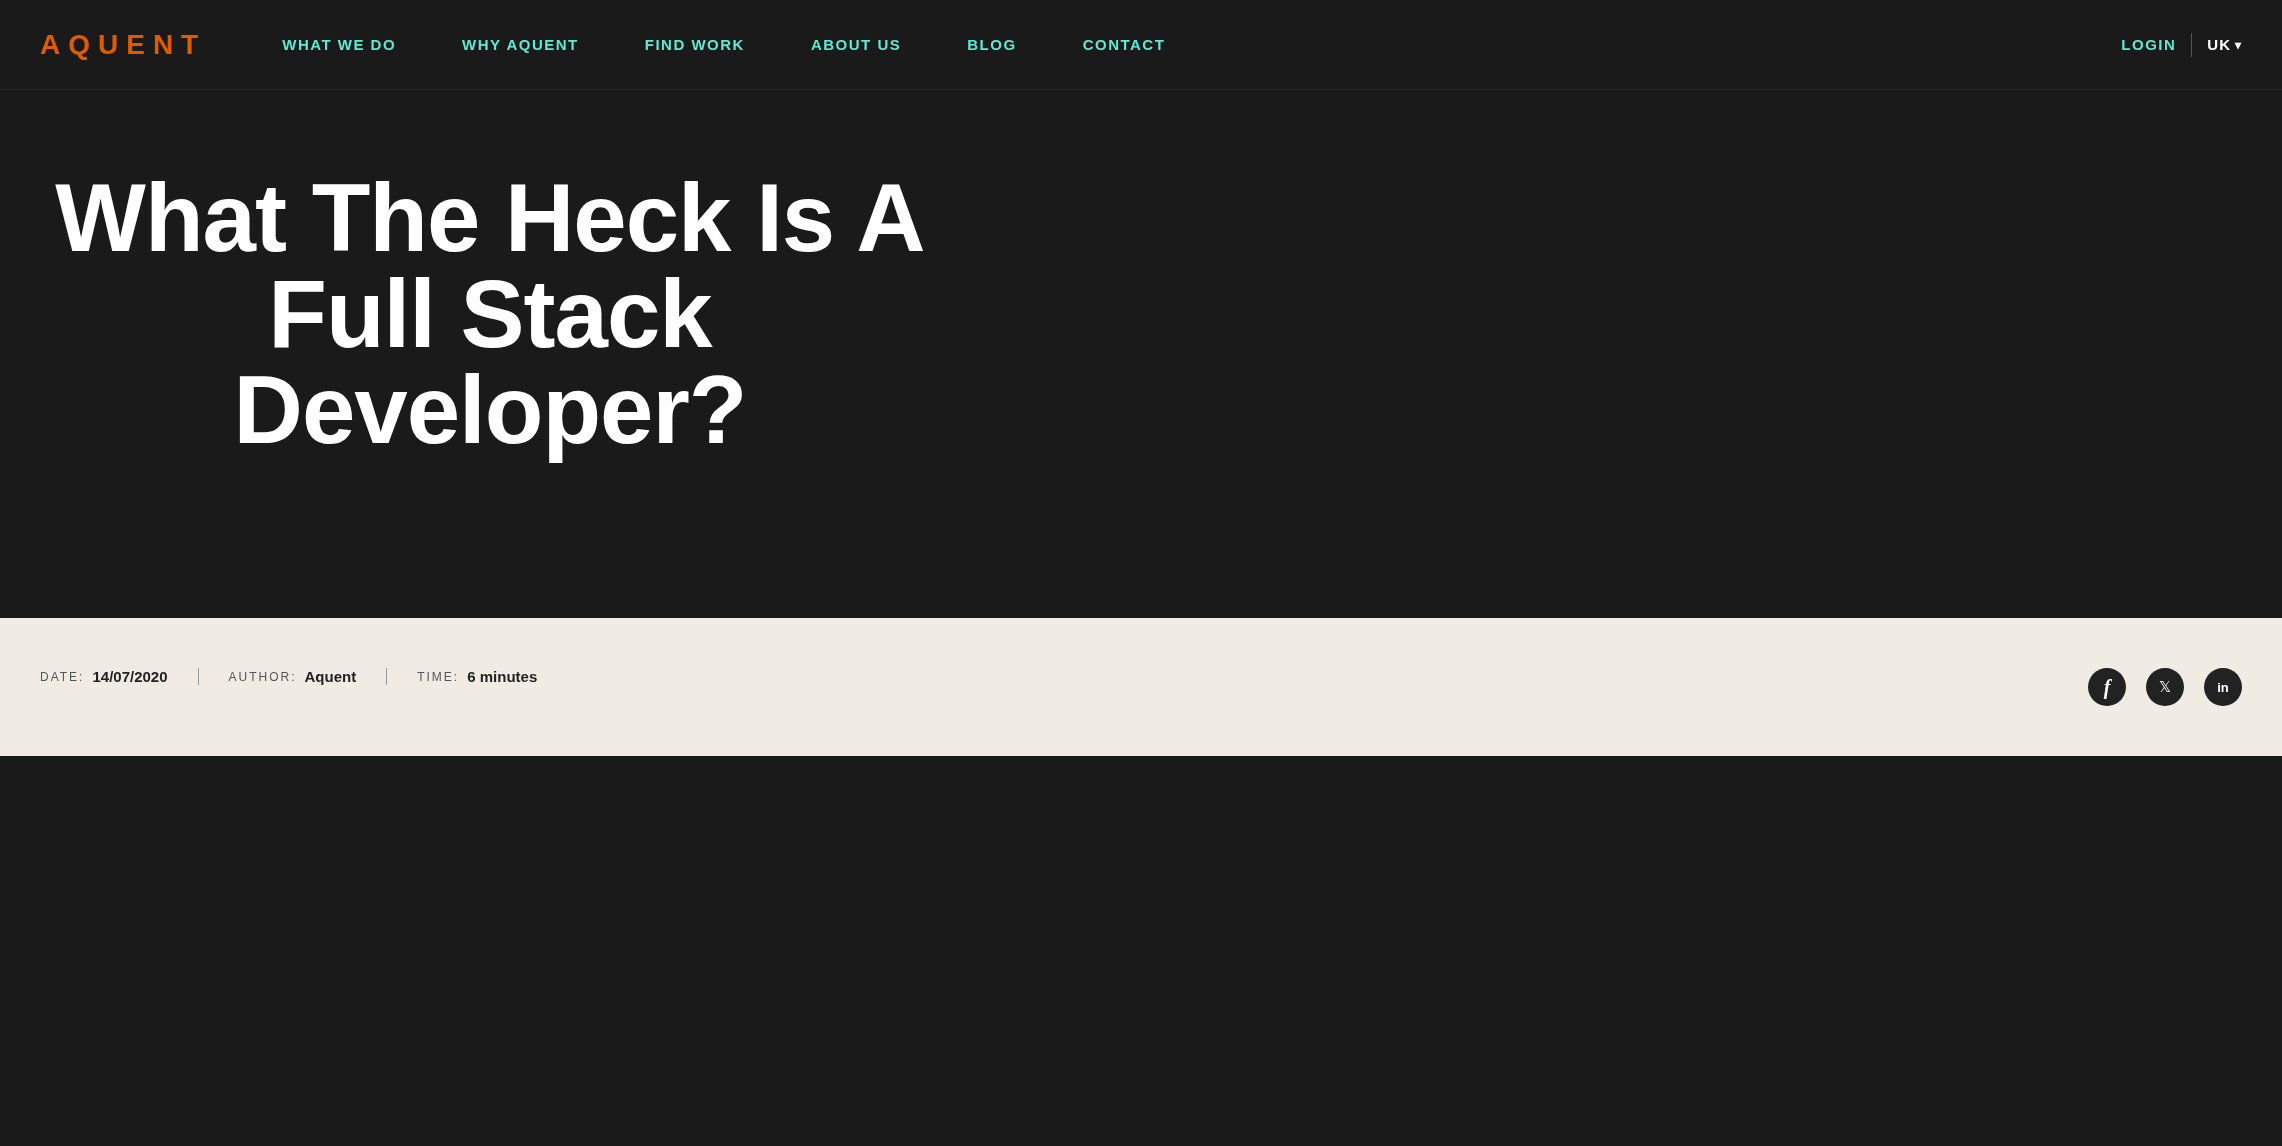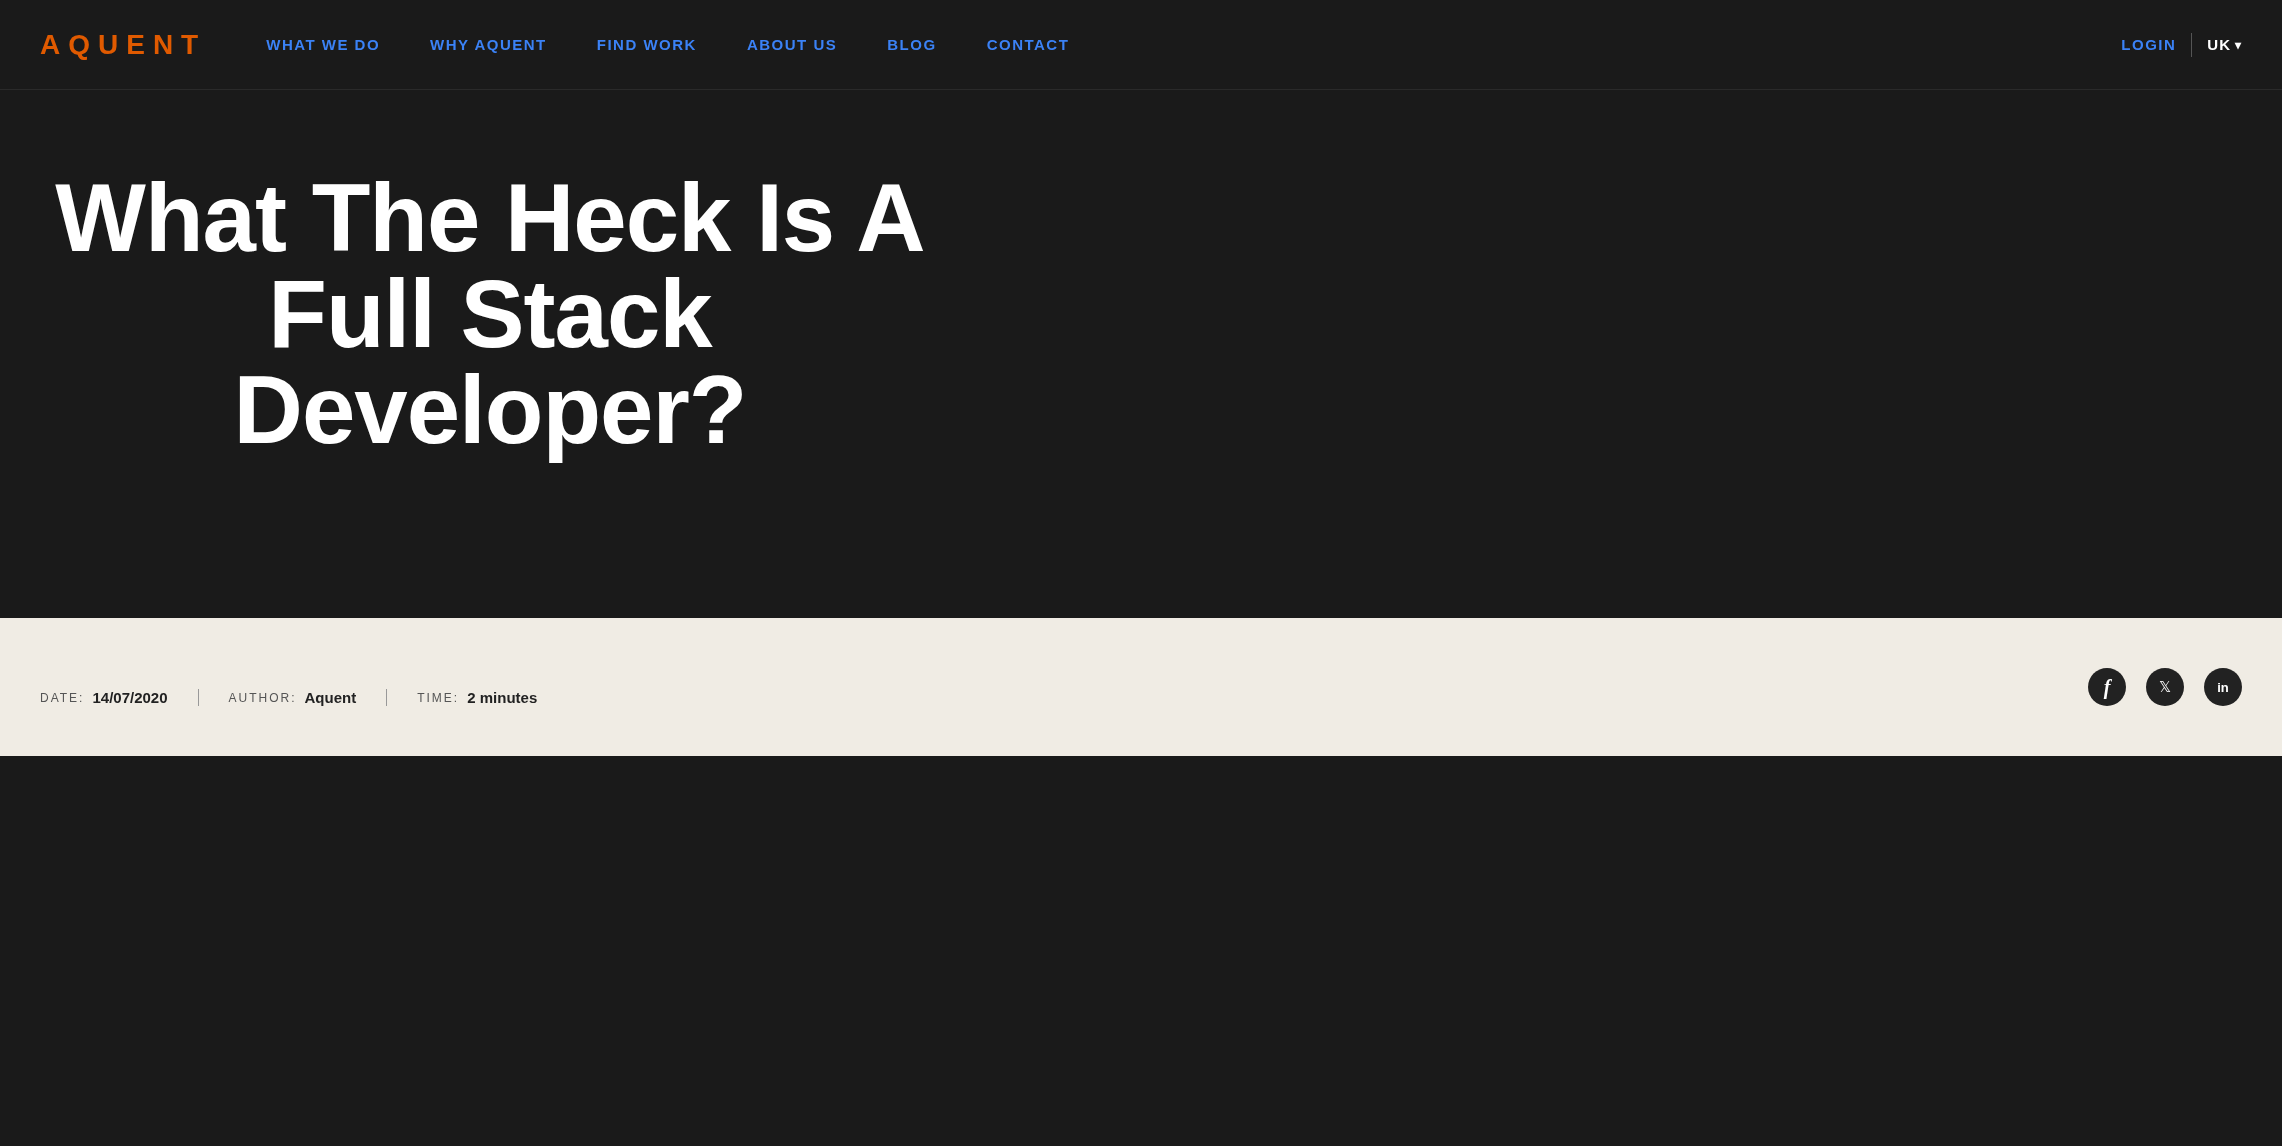--- a/index.html
+++ b/index.html
@@ -36,28 +36,29 @@
     }
 
     .nav-links {
       display: flex;
       align-items: center;
       gap: 50px;
       flex: 1;
     }
 
     .nav-link {
-      color: #3b82f6;
+      color: #5eead4;
       text-decoration: none;
       font-size: 15px;
       font-weight: 600;
       letter-spacing: 1.5px;
       text-transform: uppercase;
       white-space: nowrap;
       cursor: pointer;
+      margin-left: 16px;
     }
 
     .nav-right {
       display: flex;
       align-items: center;
       gap: 15px;
       margin-left: auto;
     }
 
     .nav-divider {
@@ -106,21 +107,21 @@
       line-height: 1.6;
       color: #ffffff;
       max-width: 900px;
     }
 
     
     .meta-section {
       background: #f0ece4;
       padding: 50px 40px;
       display: flex;
-      align-items: flex-end;
+      align-items: flex-start;
       justify-content: space-between;
     }
 
     .meta-left {
       display: flex;
       align-items: center;
       gap: 0;
     }
 
     .meta-item {
@@ -230,21 +231,21 @@
     <div class="meta-item">
       <span class="meta-label">DATE:</span>
       <span class="meta-value">14/07/2020</span>
     </div>
     <div class="meta-item">
       <span class="meta-label">AUTHOR:</span>
       <span class="meta-value">Aquent</span>
     </div>
     <div class="meta-item">
       <span class="meta-label">TIME:</span>
-      <span class="meta-value">2 minutes</span>
+      <span class="meta-value">6 minutes</span>
     </div>
   </div>
 
   <div class="social-icons">
     <div class="social-icon icon-facebook"></div>
     <div class="social-icon icon-twitter"></div>
     <div class="social-icon icon-linkedin"></div>
   </div>
 </section>
 

